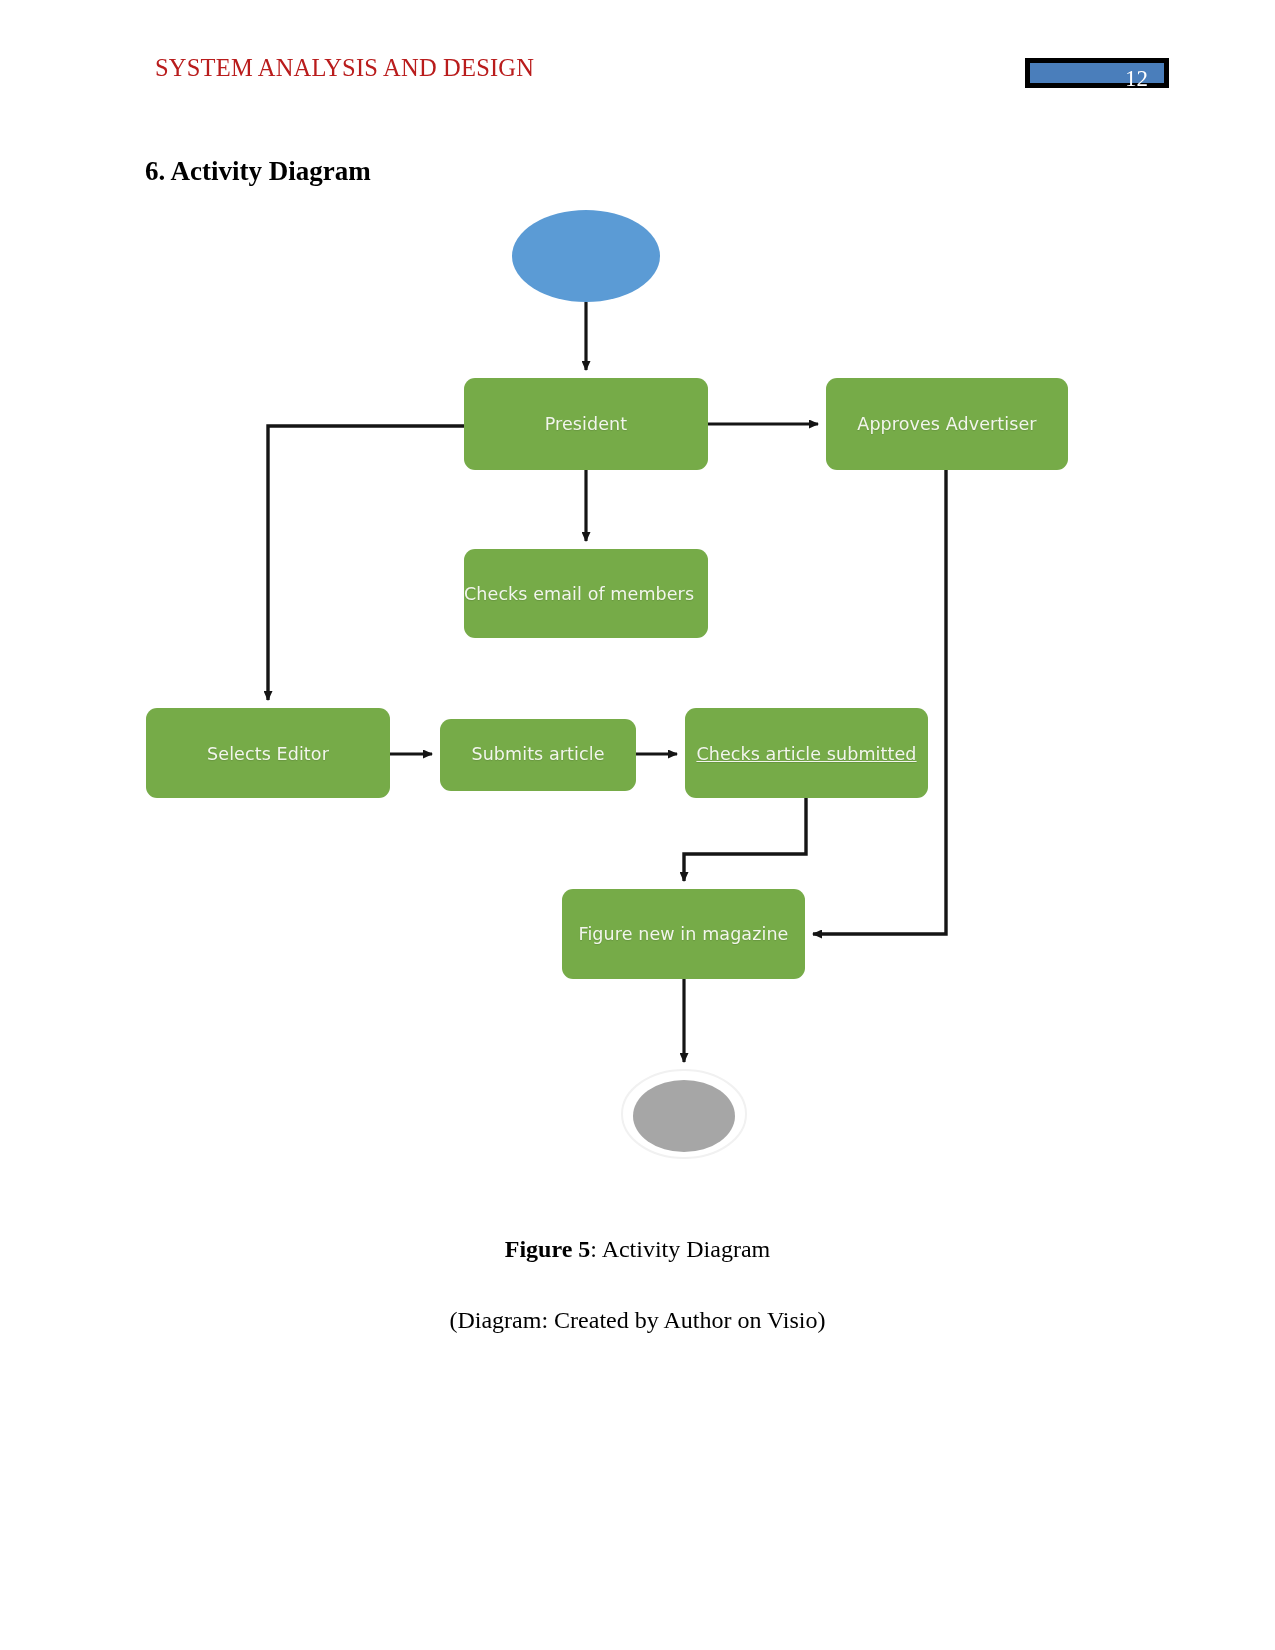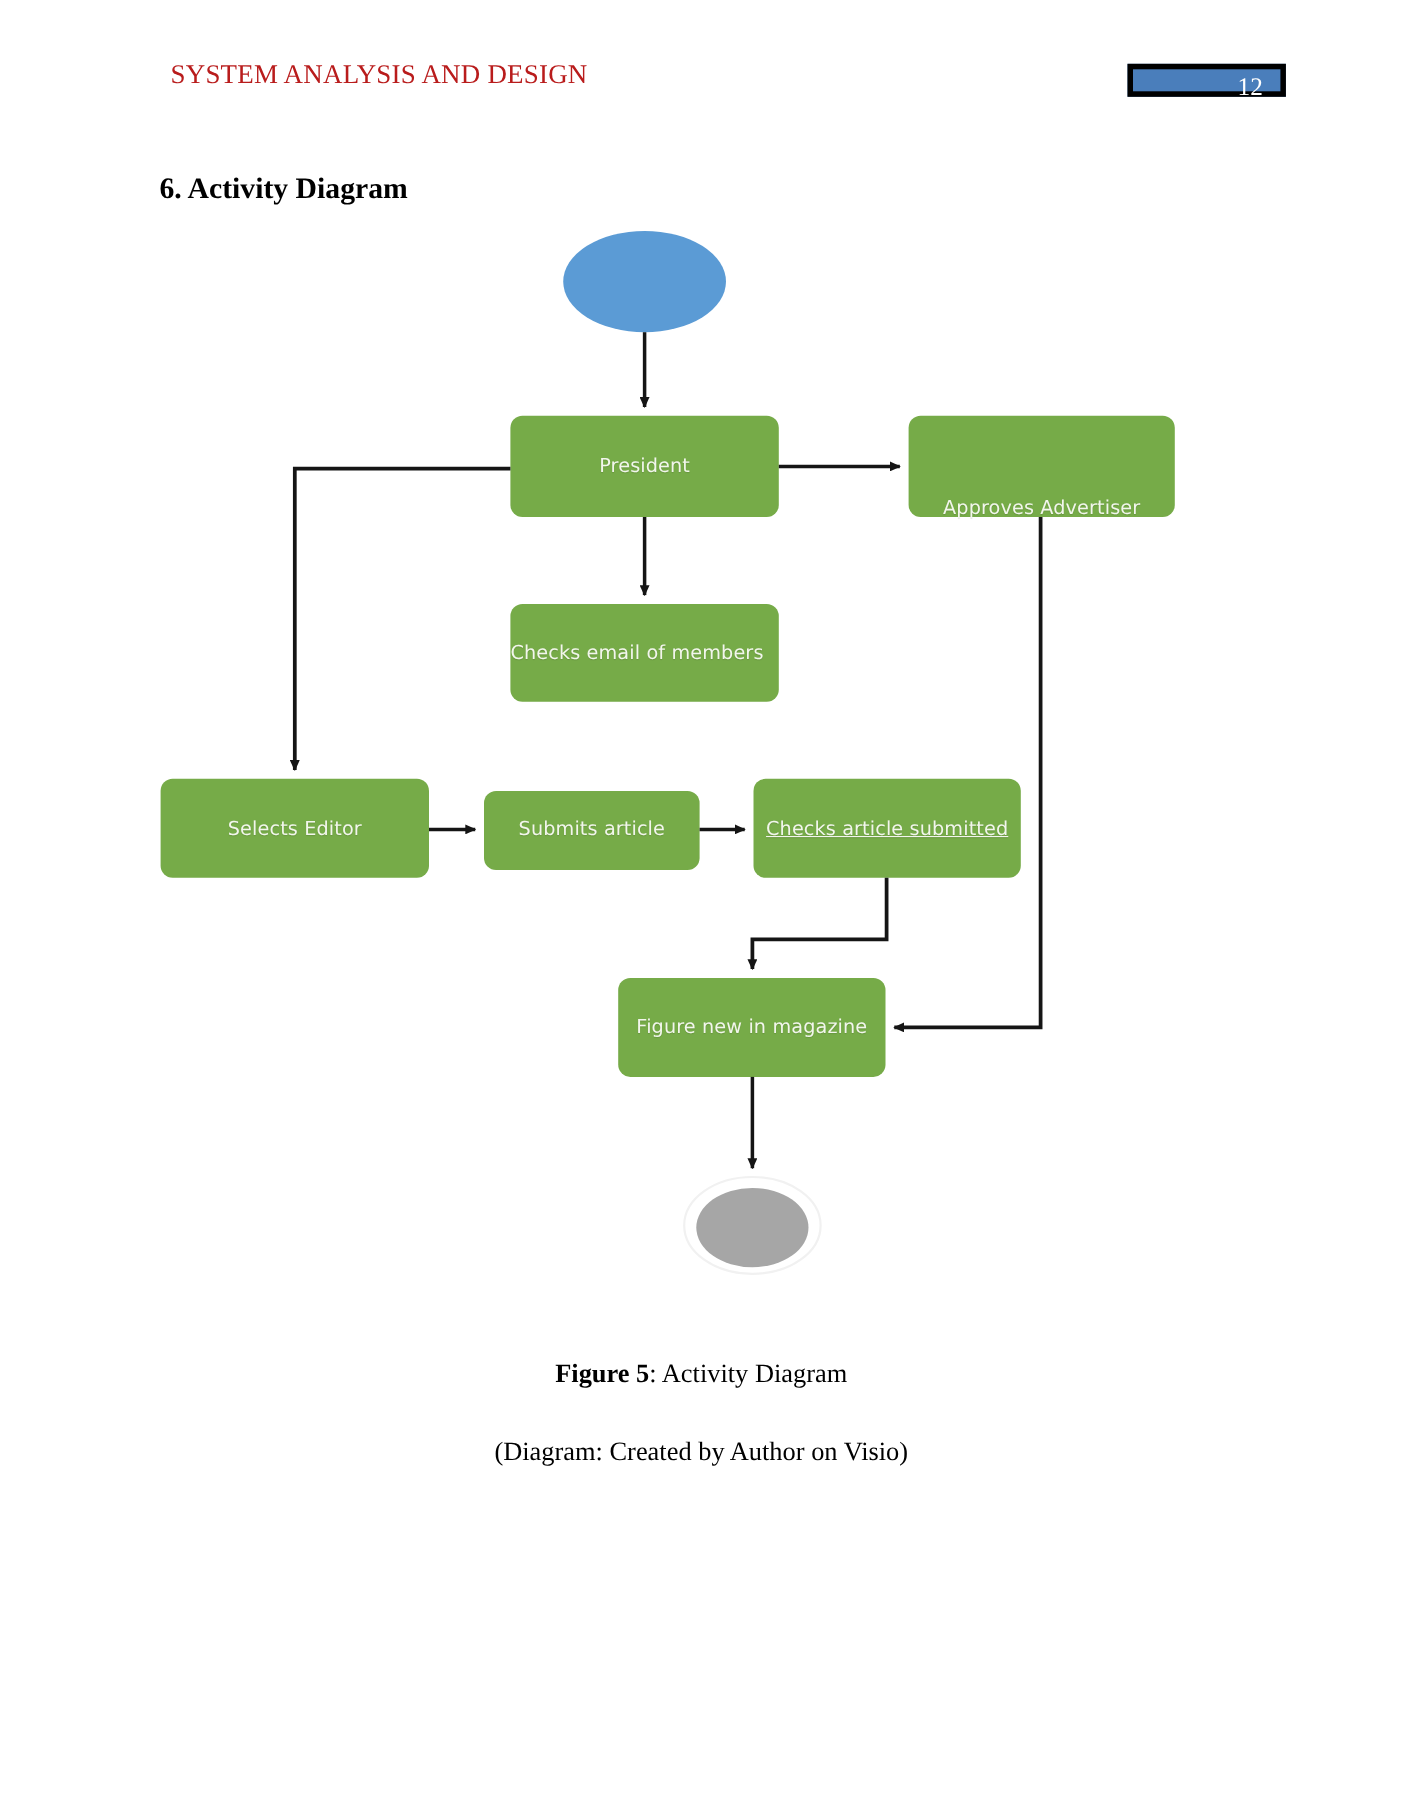--- a/index.html
+++ b/index.html
@@ -157,21 +157,21 @@
 
     <path d="M806,618 L806,674 L684,674 L684,701" stroke="#151515" stroke-width="3.4" fill="none" marker-end="url(#arrowhead)"></path>
 
     <path d="M946,290 L946,754 L813,754" stroke="#151515" stroke-width="3.4" fill="none" marker-end="url(#arrowhead)"></path>
 
     <path d="M684,799 L684,882" stroke="#151515" stroke-width="3.2" fill="none" marker-end="url(#arrowhead)"></path>
   </svg>
 
   <div class="node-label" style="left:464px; top:234px; width:244px;">President</div>
 
-  <div class="node-label" style="left:826px; top:234px; width:242px;margin-top:38px;">Approves Advertiser</div>
+  <div class="node-label" style="left:826px; top:234px; width:242px;">Approves Advertiser</div>
 
   <div class="node-label" style="left:464px; top:404px; width:200px;">Checks email of members</div>
 
   <div class="node-label" style="left:146px; top:564px; width:244px;">Selects Editor</div>
 
   <div class="node-label" style="left:440px; top:564px; width:196px;">Submits article</div>
 
   <div class="node-label" style="left:685px; top:564px; width:243px;text-decoration:underline;">Checks article submitted</div>
 
   <div class="node-label" style="left:562px; top:744px; width:243px;">Figure new in magazine</div>

